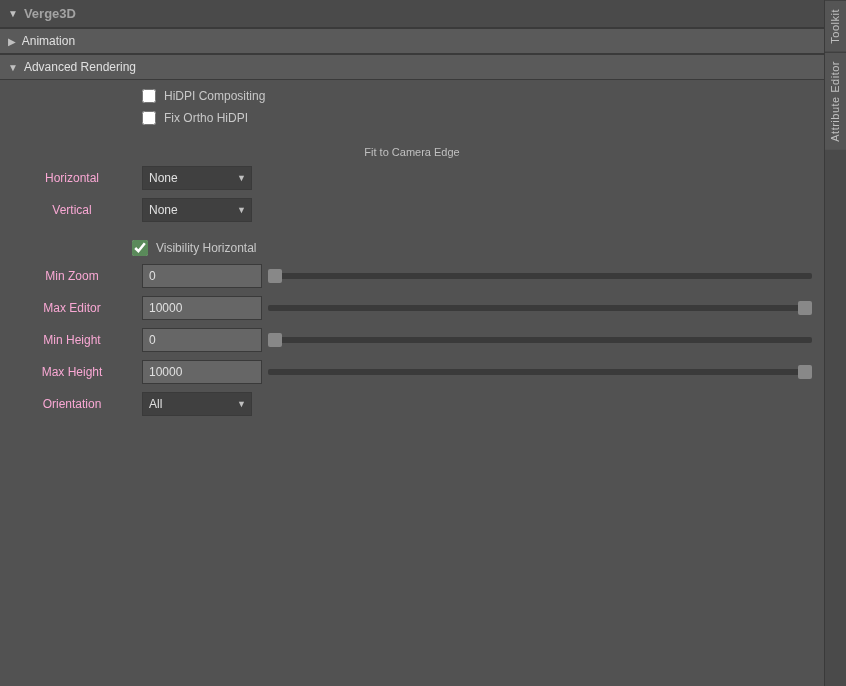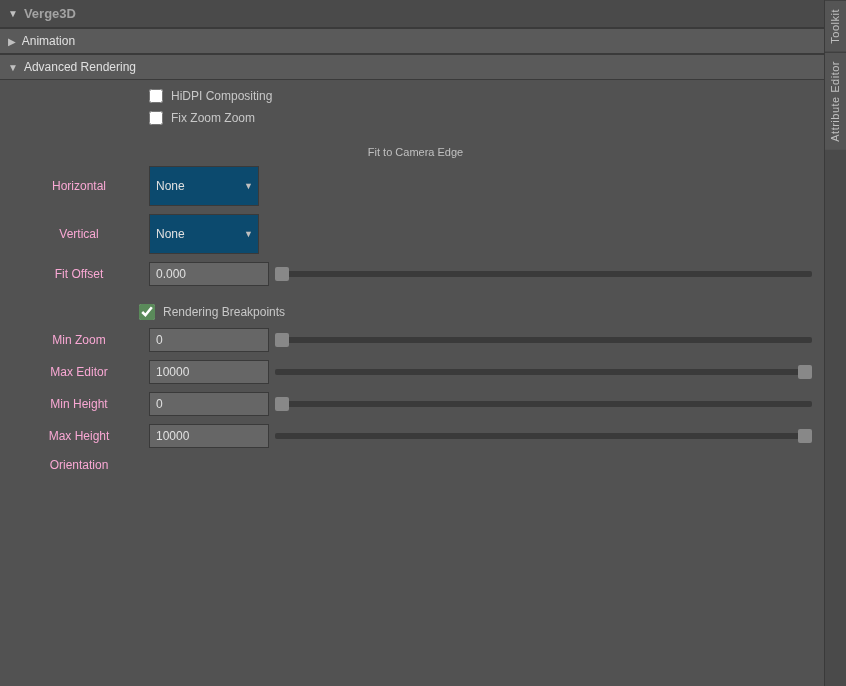--- a/index.html
+++ b/index.html
@@ -65,21 +65,20 @@
 
     .section-header .title {
       font-weight: normal;
       font-size: 12px;
       color: #e0e0e0;
     }
 
     .section-content {
       background: #525252;
       padding: 6px 2px;
-      margin-left: 7px;
     }
 
     
     .prop-row {
       display: flex;
       align-items: center;
       padding: 4px 10px;
       min-height: 26px;
     }
 
@@ -118,28 +117,28 @@
     }
 
     .section-sub-title {
       text-align: center;
       color: #c0c0c0;
       font-size: 11px;
       padding: 6px 0 4px 0;
     }
 
     select {
-      background: #0c4a6e;
+      background: #404040;
       color: #e0e0e0;
       border: 1px solid #3a3a3a;
       padding: 3px 6px;
       font-size: 12px;
       cursor: pointer;
       min-width: 110px;
-      height: 40px;
+      height: 24px;
       appearance: none;
       -webkit-appearance: none;
     }
 
     .select-wrapper {
       position: relative;
       display: inline-block;
     }
 
     .select-wrapper::after {
@@ -271,21 +270,21 @@
     <div class="checkbox-row">
       <div class="checkbox-item">
         <input type="checkbox" id="hidpi" style="">
         <label class="checkbox-label" for="hidpi">HiDPI Compositing</label>
       </div>
     </div>
 
     <div class="checkbox-row">
       <div class="checkbox-item">
         <input type="checkbox" id="fixortho" style="">
-        <label class="checkbox-label" for="fixortho">Fix Zoom Zoom</label>
+        <label class="checkbox-label" for="fixortho">Fix Ortho HiDPI</label>
       </div>
     </div>
 
     <div class="divider"></div>
 
     <div class="section-sub-title">Fit to Camera Edge</div>
 
     <div class="prop-row">
       <span class="prop-label">Horizontal</span>
       <div class="select-wrapper">
@@ -304,33 +303,26 @@
         <select>
           <option>None</option>
           <option>Top</option>
           <option>Bottom</option>
           <option>Center</option>
         </select>
       </div>
     </div>
 
 
-    <div class="prop-row">
-      <span class="prop-label">Fit Offset</span>
-      <input type="text" class="num-input" value="0.000" style="">
-      <div class="slider-wrap">
-        <input type="range" min="0" max="10" value="0" style="">
-      </div>
-    </div>
 
     <div class="divider"></div>
 
     <div class="visibility-row">
       <input type="checkbox" checked="" id="visbreak" style="">
-      <label class="checkbox-label" for="visbreak">Rendering Breakpoints</label>
+      <label class="checkbox-label" for="visbreak">Visibility Horizontal</label>
     </div>
 
     <div class="prop-row">
       <span class="prop-label">Min Zoom</span>
       <input type="text" class="num-input" value="0" style="">
       <div class="slider-wrap">
         <input type="range" min="0" max="10000" value="0" style="">
       </div>
     </div>
 
@@ -353,20 +345,27 @@
     <div class="prop-row">
       <span class="prop-label">Max Height</span>
       <input type="text" class="num-input" value="10000" style="">
       <div class="slider-wrap">
         <input type="range" min="0" max="10000" value="10000" style="">
       </div>
     </div>
 
     <div class="prop-row">
       <span class="prop-label">Orientation</span>
+      <div class="select-wrapper">
+        <select>
+          <option>All</option>
+          <option>Portrait</option>
+          <option>Landscape</option>
+        </select>
+      </div>
     </div>
 
   </div>
 </div>
 
 <div class="side-tab-right">
   <div class="side-tab">Toolkit</div>
   <div class="side-tab">Attribute Editor</div>
 </div>
 

